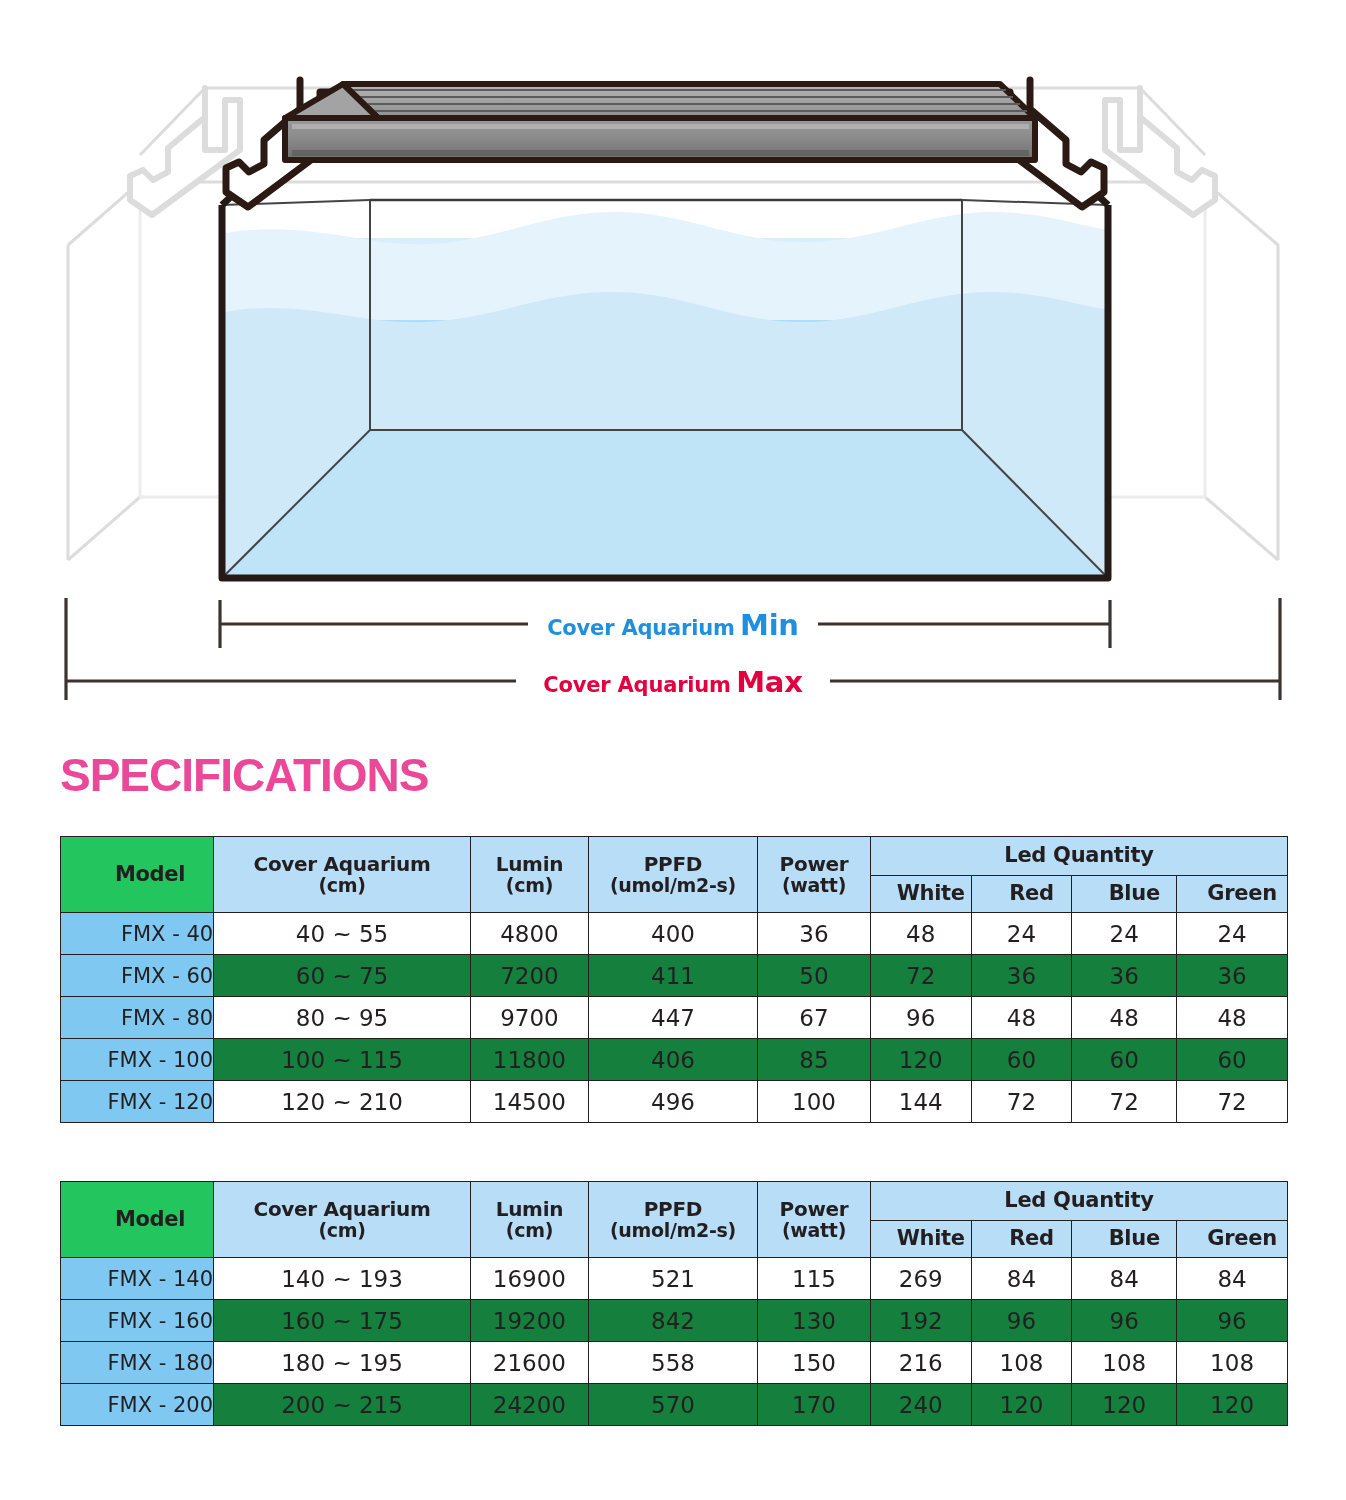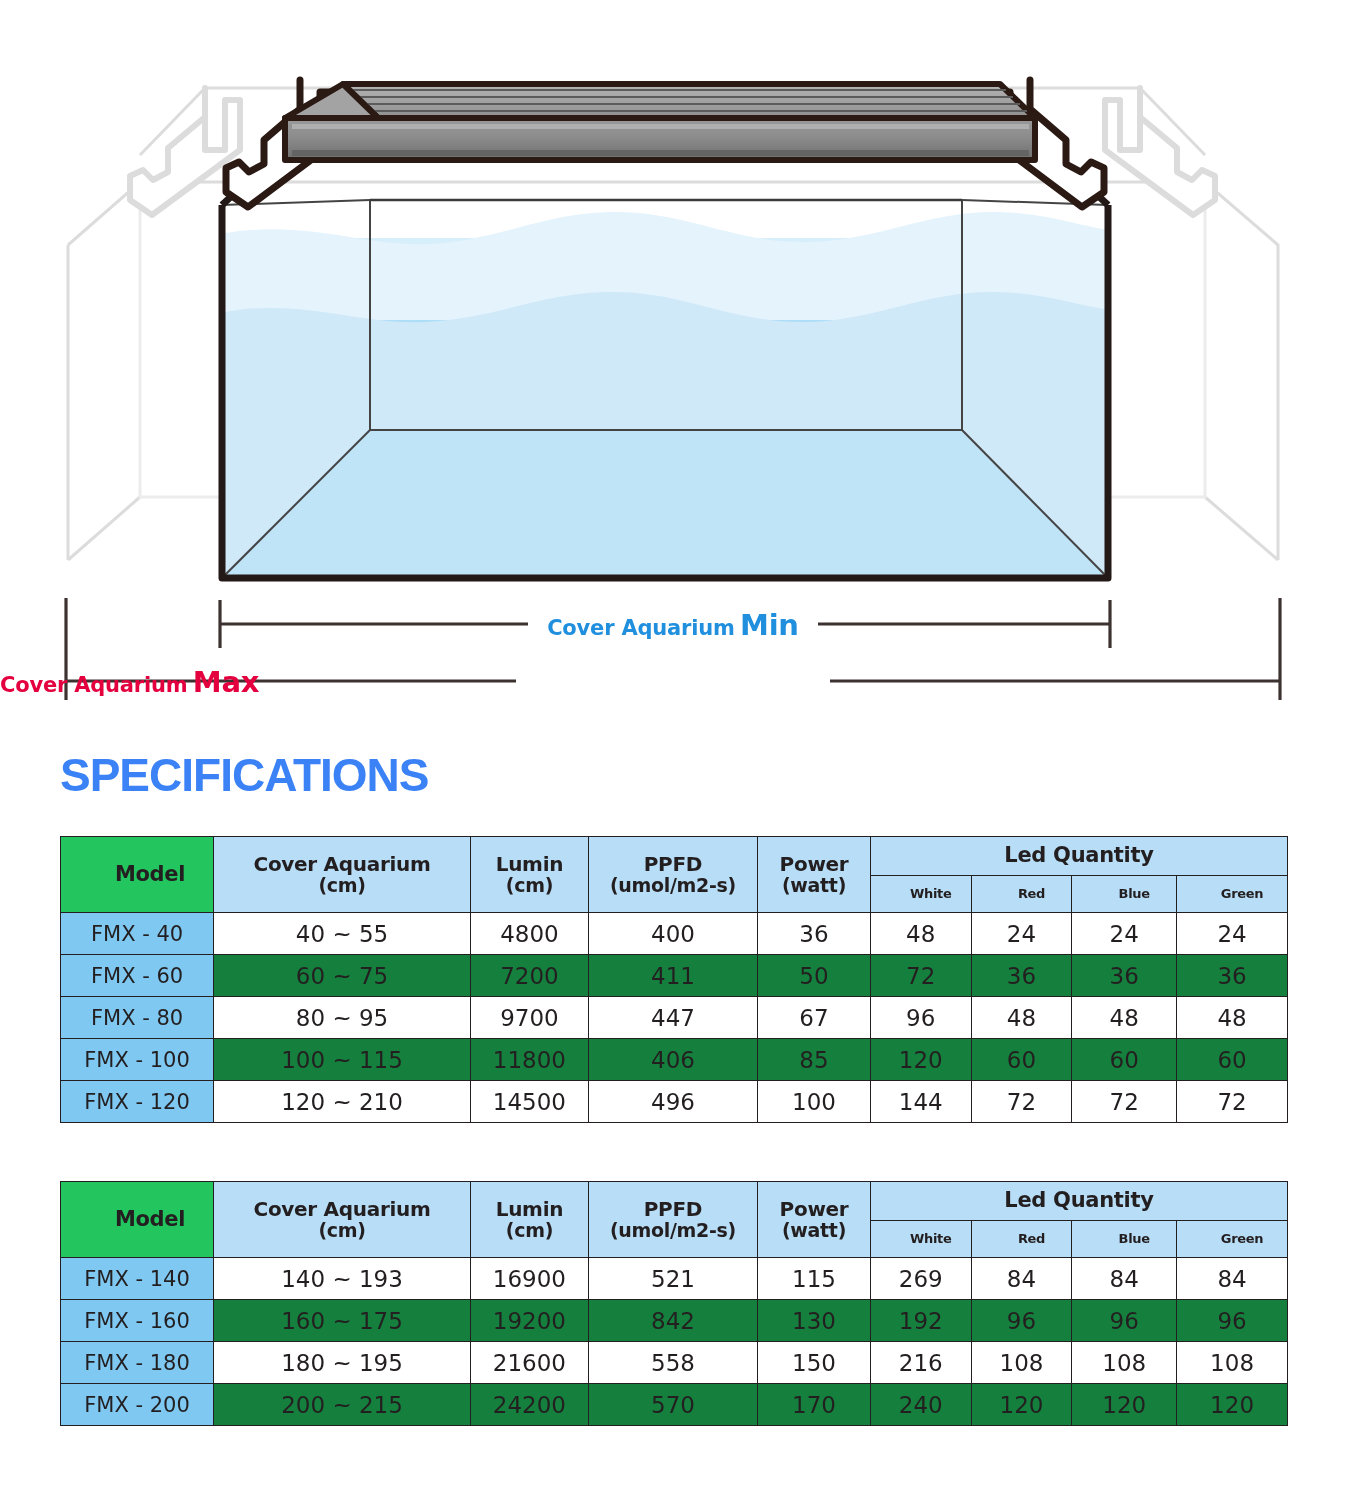--- a/index.html
+++ b/index.html
@@ -40,34 +40,35 @@
   .dim-label .dim-prefix { font-size: 21px; }
   .dim-label .dim-suffix { font-size: 29px; margin-top: 20px; }
   #dim-min-label {
     left: 0; right: 0;
     text-align: center;
     top: 608px;
     color: #1F8FDE;
   }
   #dim-max-label {
     left: 0; right: 0;
+    text-align: center;
     top: 665px;
     color: #E4003F;
   }
 
   
   #spec-title {
     position: absolute;
     left: 60px;
     top: 748px;
     font-family: "Liberation Sans", sans-serif;
     font-weight: bold;
     font-size: 46px;
     letter-spacing: -1px;
-    color: #3b82f6;
+    color: #ec4899;
   }
 
   
   .spec-table {
     position: absolute;
     left: 60px;
     width: 1228px;
     border-collapse: collapse;
     table-layout: fixed;
     font-family: "DejaVu Sans", sans-serif;
@@ -96,41 +97,42 @@
     background: #22c55e;
     font-size: 21px;
     padding-left: 26px;
   }
   .spec-table thead th.th-ledgroup {
     font-size: 21px;
     height: 38px;
   }
   .spec-table thead th.th-ledsub {
     height: 36px;
-    font-size: 13px;
+    font-size: 21px;
     padding-left: 20px;
   }
   .th-unit {
     display: block;
     font-size: 19px;
     font-weight: bold;
   }
 
   .spec-table tbody td {
     height: 41px;
     font-size: 23px;
     font-weight: normal;
     background: #ffffff;
   }
   .spec-table tbody tr.alt td {
     background: #15803d;
   }
   .spec-table tbody td.cell-model {
     background: #7EC8F2 !important;
     font-size: 21px;
+    text-align: right;
   }
 
   
   col.c-model   { width: 152px; }
   col.c-cover   { width: 255px; }
   col.c-lumin   { width: 117px; }
   col.c-ppfd    { width: 168px; }
   col.c-power   { width: 112px; }
   col.c-white   { width: 100px; }
   col.c-red     { width: 100px; }

